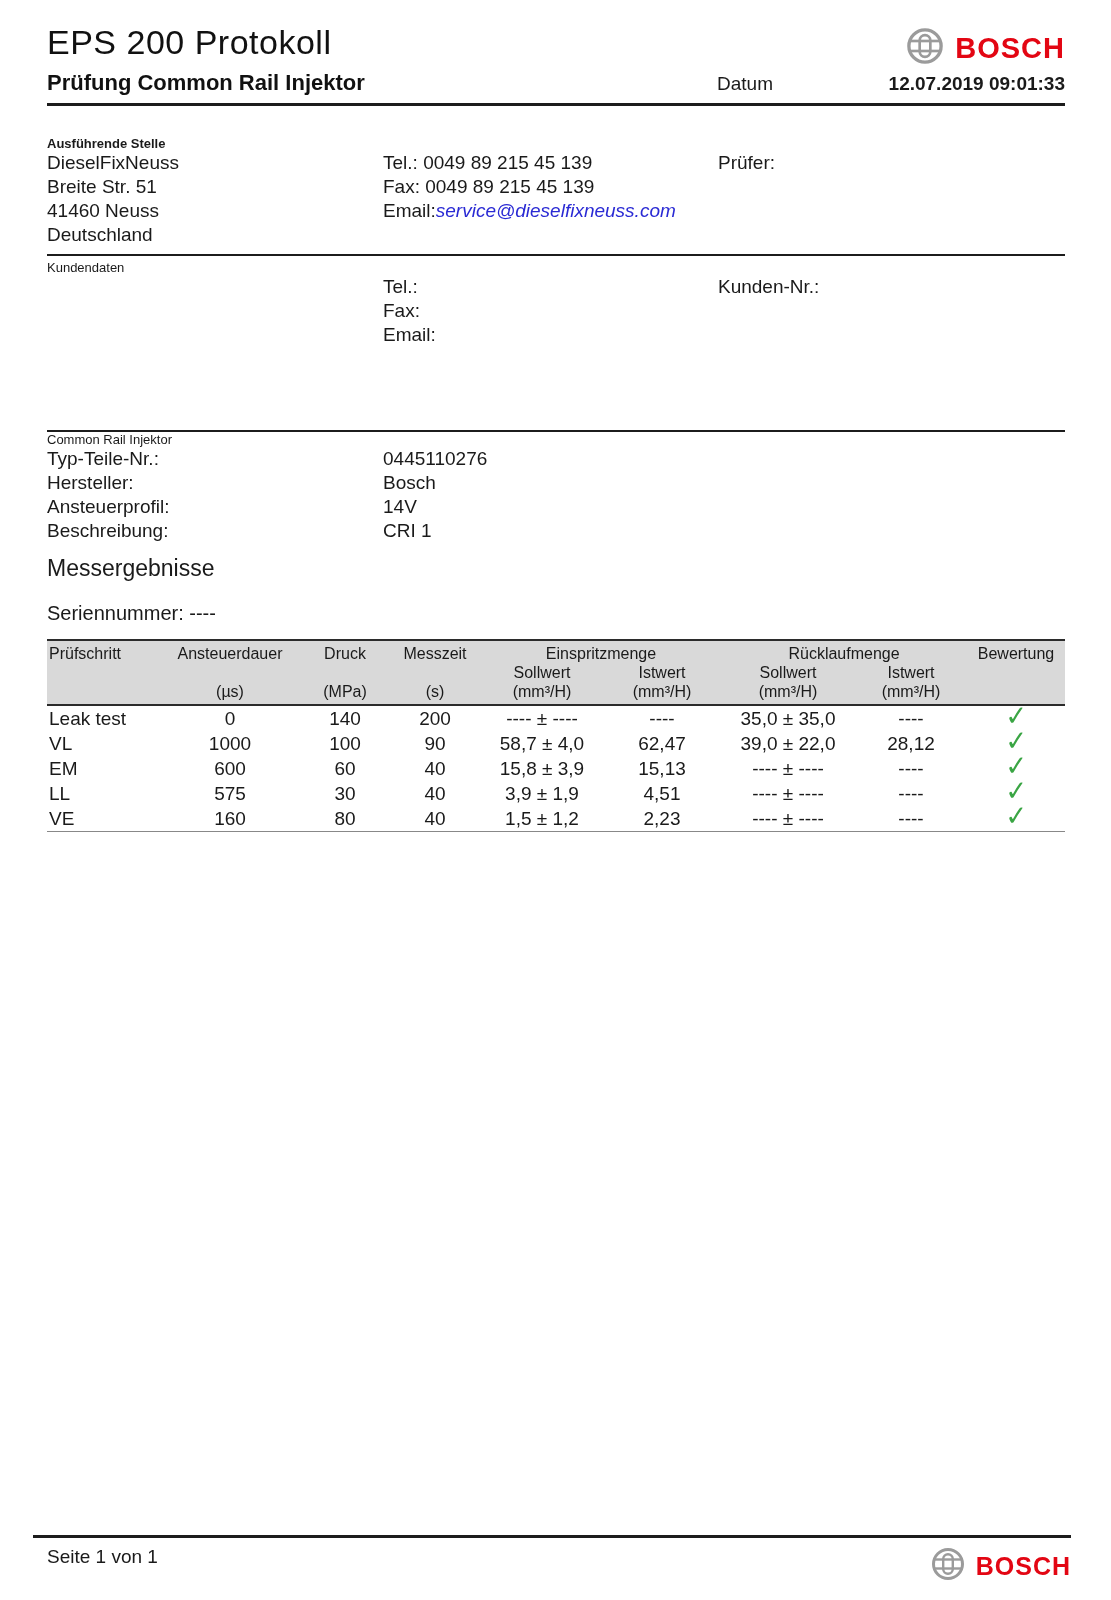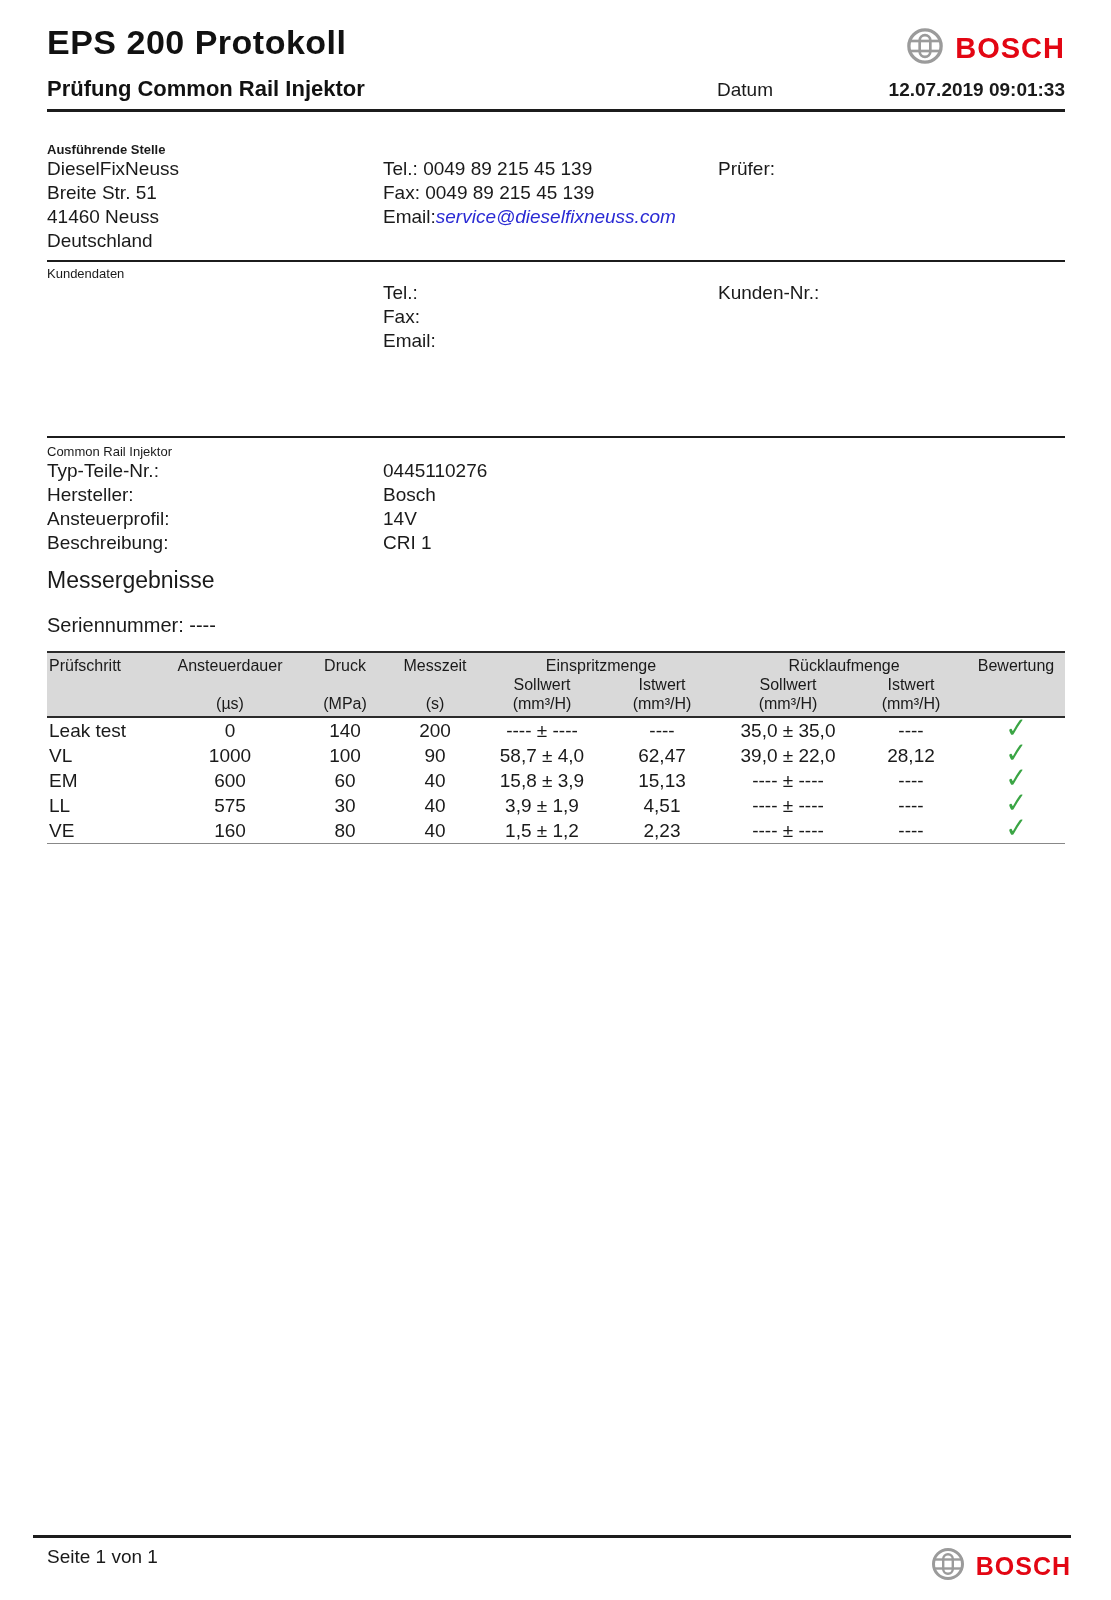--- a/index.html
+++ b/index.html
@@ -20,21 +20,21 @@
   }
 
   
   .title-row {
     display: flex;
     justify-content: space-between;
     align-items: flex-start;
   }
   h1.doc-title {
     font-size: 34px;
-    font-weight: 700;
+    font-weight: 400;
     letter-spacing: 0.5px;
     line-height: 44px;
     color: #111;
   }
   .brand {
     display: flex;
     align-items: center;
     gap: 10px;
     margin-top: 6px;
   }
@@ -43,21 +43,21 @@
     font-weight: 700;
     letter-spacing: 1px;
     color: #e30613;
     font-family: "Liberation Sans", sans-serif;
   }
   .brand-word.small { font-size: 25px; }
   .subtitle-row {
     display: flex;
     justify-content: space-between;
     align-items: baseline;
-    margin-top: 6px;
+    margin-top: 0;
     gap: 32px;
   }
   h2.doc-subtitle {
     font-size: 22px;
     font-weight: 700;
     color: #111;
   }
   .datum-block {
     width: 348px;
     display: flex;
@@ -79,21 +79,21 @@
   }
   .line { font-size: 19px; line-height: 24px; }
   .contact-line .lbl { color: #1a1a1a; }
   a.email-link { color: #2a2ad4; text-decoration: none; font-style: italic; }
 
   .provider-section { margin-top: 30px; }
   .customer-section { margin-top: 4px; }
   .customer-section .cols { margin-top: 0; }
   .customer-gap { height: 76px; }
 
-  .injector-section { margin-top: 6px; }
+  .injector-section { }
   .kv-row { display: grid; grid-template-columns: 336px 1fr; }
 
   .results-title { font-size: 23px; font-weight: 500; margin-top: 12px; }
   .serial-line { font-size: 20px; margin-top: 20px; }
 
   
   table.results {
     width: 1018px;
     border-collapse: collapse;
     margin-top: 14px;

